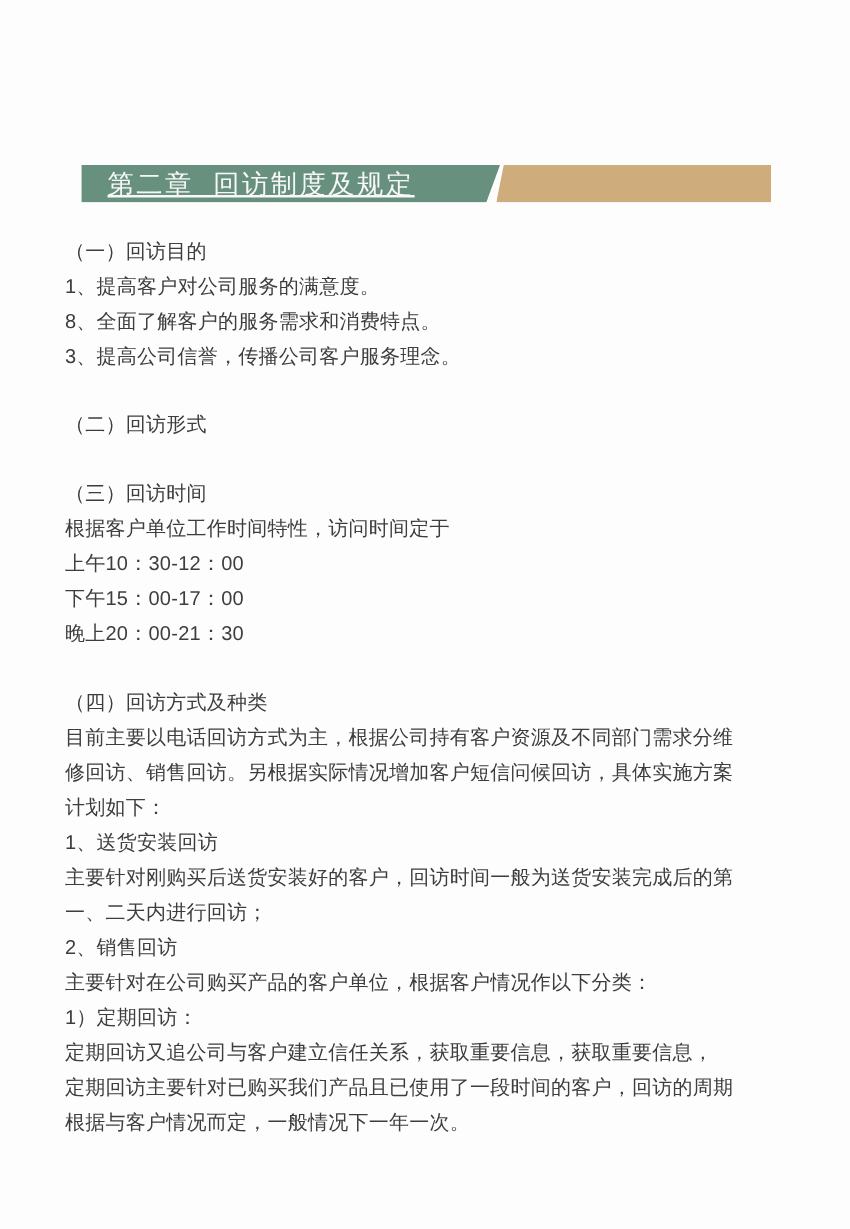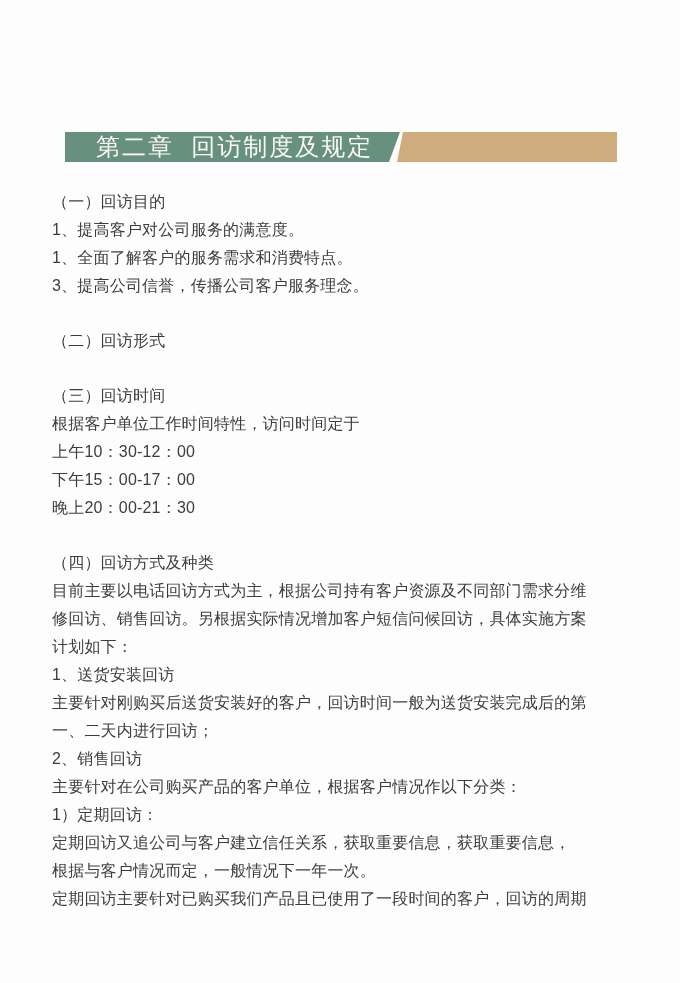--- a/index.html
+++ b/index.html
@@ -24,24 +24,25 @@
     position: absolute;
     left: 0; top: 0;
     width: 335px; height: 100%;
     background: #67907F;
     clip-path: polygon(0 0, 100% 0, calc(100% - 11px) 100%, 0 100%);
     display: flex;
     align-items: center;
   }
   .banner-title {
     color: #f7f8f7;
-    font-size: 24px;
-    padding-left: 31px;
+    font-size: 21px;
+    padding-left: 21px;
     letter-spacing: 2px;
     white-space: pre;
+    text-decoration: underline;
   }
   .banner-tan {
     position: absolute;
     left: 332px; right: 0; top: 0;
     height: 100%;
     background: #CFAC7C;
     clip-path: polygon(6px 0, 100% 0, 100% 100%, 0 100%);
   }
   .content {
     margin: 26px 60px 0 52px;
@@ -63,21 +64,21 @@
       <span class="banner-title">第二章  回访制度及规定</span>
     </div>
     <div class="banner-tan"></div>
   </div>
 
   <div class="content">
 
     <div class="section">
       <div class="line">（一）回访目的</div>
       <div class="line">1、提高客户对公司服务的满意度。</div>
-      <div class="line">1、全面了解客户的服务需求和消费特点。</div>
+      <div class="line">8、全面了解客户的服务需求和消费特点。</div>
       <div class="line">3、提高公司信誉，传播公司客户服务理念。</div>
     </div>
 
     <div class="section">
       <div class="line">（二）回访形式</div>
     </div>
 
     <div class="section">
       <div class="line">（三）回访时间</div>
       <div class="line">根据客户单位工作时间特性，访问时间定于</div>
@@ -91,18 +92,18 @@
       <div class="line">目前主要以电话回访方式为主，根据公司持有客户资源及不同部门需求分维</div>
       <div class="line">修回访、销售回访。另根据实际情况增加客户短信问候回访，具体实施方案</div>
       <div class="line">计划如下：</div>
       <div class="line">1、送货安装回访</div>
       <div class="line">主要针对刚购买后送货安装好的客户，回访时间一般为送货安装完成后的第</div>
       <div class="line">一、二天内进行回访；</div>
       <div class="line">2、销售回访</div>
       <div class="line">主要针对在公司购买产品的客户单位，根据客户情况作以下分类：</div>
       <div class="line">1）定期回访：</div>
       <div class="line">定期回访又追公司与客户建立信任关系，获取重要信息，获取重要信息，</div>
+      <div class="line">定期回访主要针对已购买我们产品且已使用了一段时间的客户，回访的周期</div>
       <div class="line">根据与客户情况而定，一般情况下一年一次。</div>
-      <div class="line">定期回访主要针对已购买我们产品且已使用了一段时间的客户，回访的周期</div>
     </div>
 
   </div>
 </div>
 
 </body></html>

